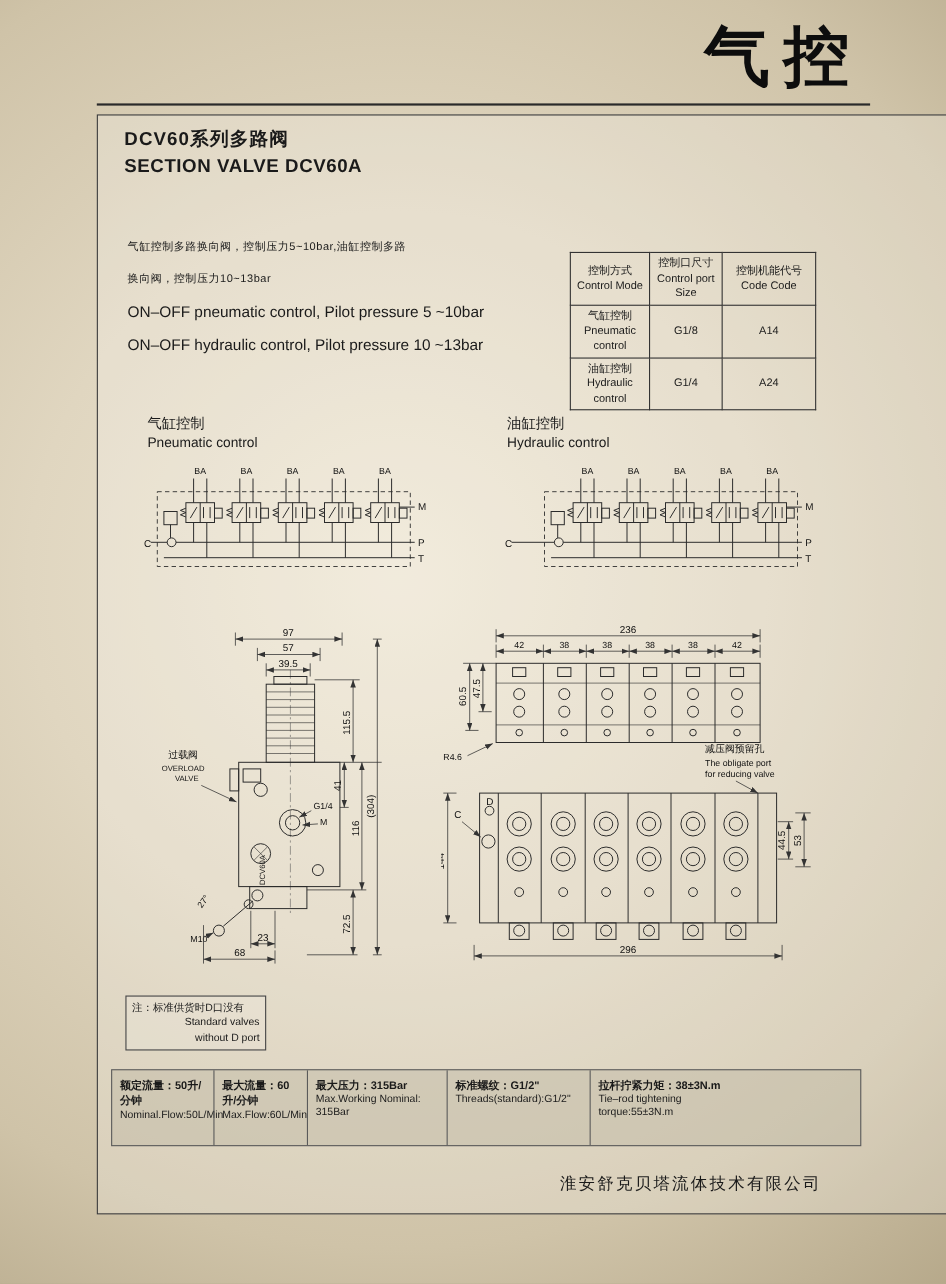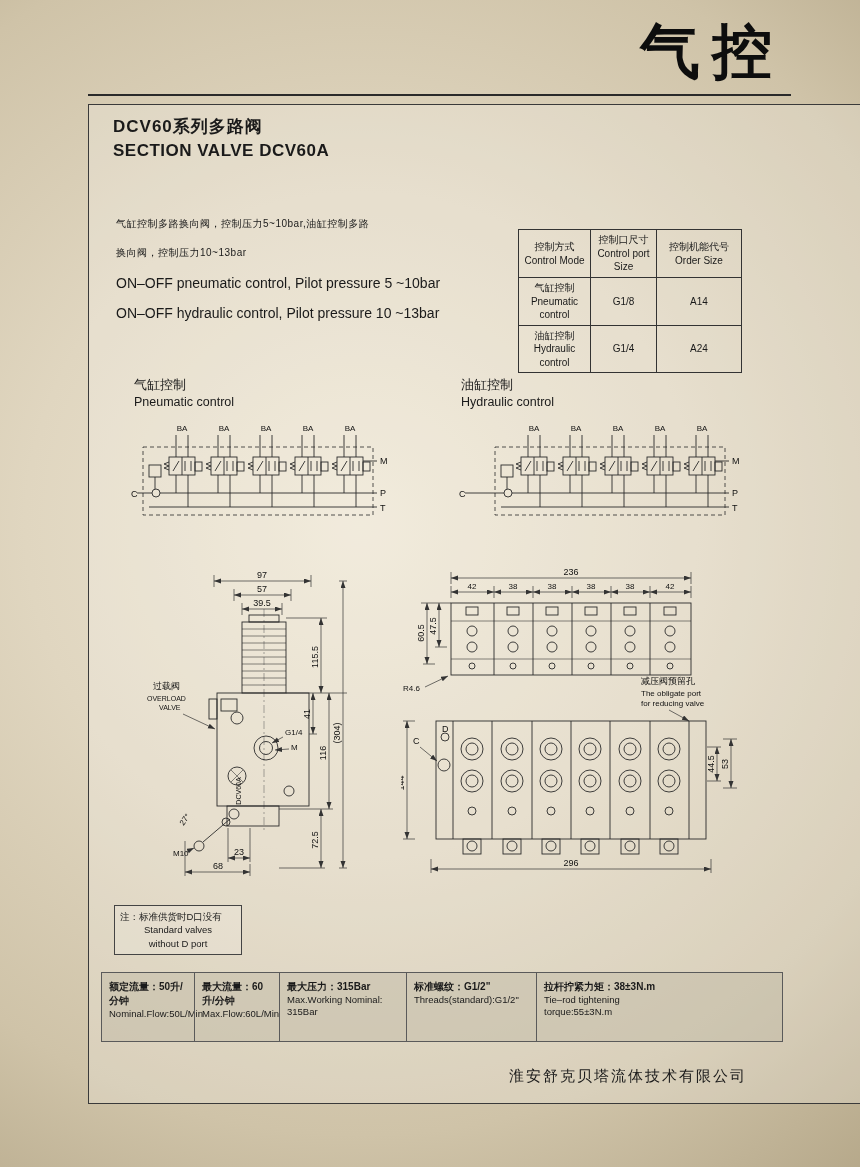--- a/index.html
+++ b/index.html
@@ -34,21 +34,21 @@
   .draw-svg.right{position:absolute;left:312px;top:464px}
   svg .ln{stroke:#2a2a2a;stroke-width:.9;fill:none}
   svg .thin{stroke:#2a2a2a;stroke-width:.55;fill:none}
   svg .dash{stroke:#2a2a2a;stroke-width:.8;fill:none;stroke-dasharray:4 3}
   svg .dim{stroke:#333;stroke-width:.7;fill:none}
   svg .cl{stroke:#555;stroke-width:.5;fill:none;stroke-dasharray:8 3 2 3}
   svg text{font-family:"Liberation Sans","DejaVu Sans",sans-serif;fill:#111}.t9{font-size:9px}.t8{font-size:8px}.t7{font-size:7px}
   svg text.mid{text-anchor:middle}
   .note-box{position:absolute;left:25px;top:800px;width:128px;border:1px solid #444;padding:4px 5px;
     font-size:9.5px;line-height:1.4;background:rgba(255,255,255,0.15)}
-  .note-box .en{text-align:center}
+  .note-box .en{text-align:right}
   .specs{position:absolute;left:12px;top:867px;width:682px;height:70px;display:flex;
     border:1px solid #5a5a5a;background:rgba(190,183,165,0.45)}
   .specs .cell{padding:7px 4px 4px 7px;border-left:1px solid #5a5a5a}
   .specs .cell:first-child{border-left:none}
   .specs .w1{width:92px}.specs .w2{width:85px}.specs .w3{width:127px}
   .specs .w4{width:130px}.specs .w5{width:124px}.specs .w6{width:124px}
   .specs .cn{font-size:10px;font-weight:bold;margin-bottom:0}
   .specs .en{font-size:9.5px;white-space:pre-line;line-height:1.3}
   .company{position:absolute;left:420px;top:962px;font-size:15px;font-weight:normal;letter-spacing:2px}
 </style>
@@ -76,21 +76,21 @@
 
     <table class="control-table">
       <tbody>
           <tr class="hrow">
         <td class="c1">控制方式
 Control Mode</td>
         <td class="c2">控制口尺寸
 Control port
 Size</td>
         <td class="c3">控制机能代号
-Order Size</td>
+Code Code</td>
       </tr>
       <tr class="drow">
         <td>气缸控制
 Pneumatic
 control</td>
         <td>G1/8</td>
         <td>A14</td>
       </tr>
       <tr class="drow">
         <td>油缸控制

